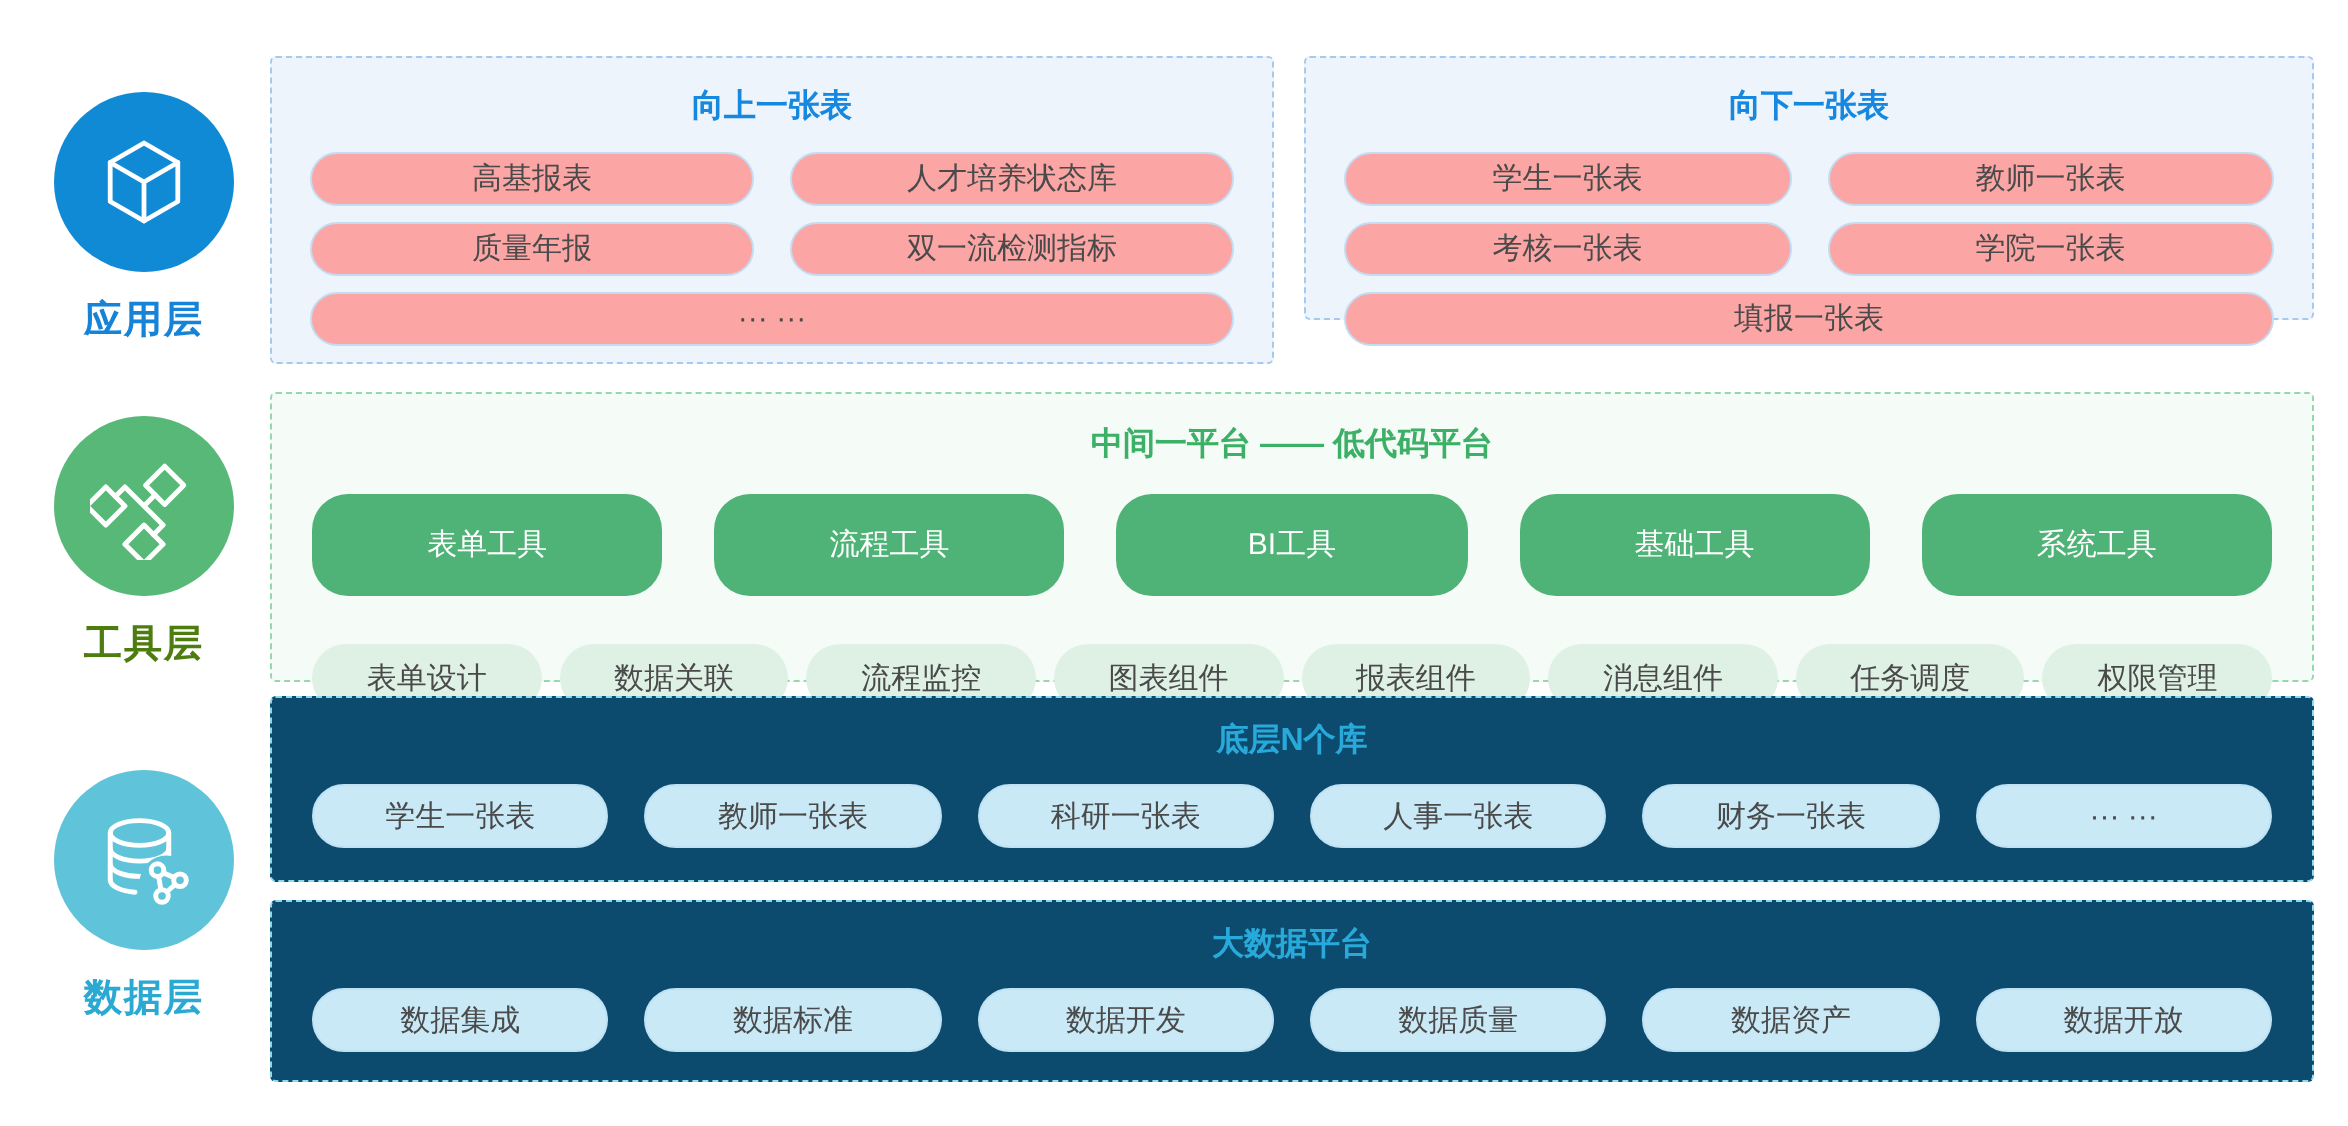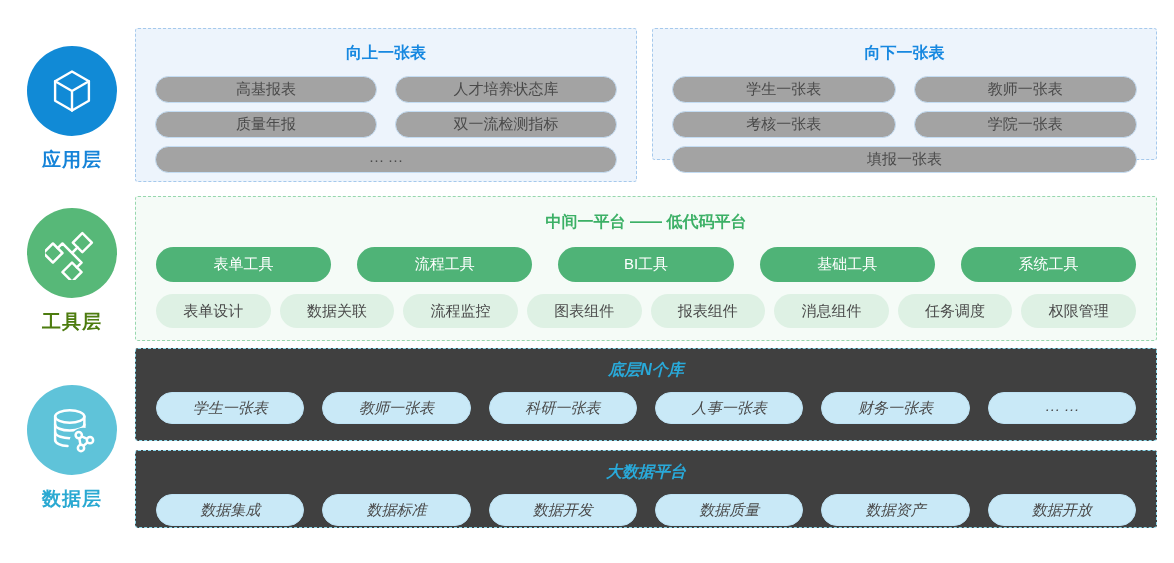--- a/index.html
+++ b/index.html
@@ -16,50 +16,50 @@
   .layer-tool .layer-circle{background:#57b878;}
   .layer-tool .layer-label{color:#4d7c0f;}
   .layer-data{left:22px;top:385px;}
   .layer-data .layer-circle{background:#5fc3d9;}
   .layer-data .layer-label{color:#2aa9d2;}
 
   
   .box{position:absolute;box-sizing:border-box;border-radius:3px;}
   .box-blue{background:#edf4fc;border:1px dashed #a6c9ec;}
   .box-green{background:#f5fbf7;border:1px dashed #97d7ae;}
-  .box-cyan{background:#404040;border:1px dashed #8bd9ec;font-style:italic;}
+  .box-cyan{background:#0c4a6e;border:1px dashed #8bd9ec;}
 
   .box-title{text-align:center;font-size:16px;font-weight:bold;}
   .box-blue .box-title{color:#1788e0;}
   .box-green .box-title{color:#3cb066;}
   .box-cyan .box-title{color:#29a9d9;}
 
   
   #box-up{left:135px;top:28px;width:502px;height:154px;padding:14px 19px 0;}
   #box-down{left:652px;top:28px;width:505px;height:132px;padding:14px 19px 0;}
   .pill-grid{margin-top:12px;display:grid;grid-template-columns:1fr 1fr;gap:8px 18px;}
-  .pill-blue{height:27px;border-radius:14px;background:#a3a3a3;border:1px solid #c3dcf3;
+  .pill-blue{height:27px;border-radius:14px;background:#fca5a5;border:1px solid #c3dcf3;
              display:flex;align-items:center;justify-content:center;
              font-size:15px;color:#4a4a4a;box-sizing:border-box;}
   .pill-wide{grid-column:1 / span 2;}
 
   
   #box-platform{left:135px;top:196px;width:1022px;height:145px;padding:15px 20px 0;}
   .btn-row{margin-top:14px;display:flex;gap:26px;}
-  .btn-green{flex:1;height:35px;border-radius:18px;background:#4fb377;color:#ffffff;
+  .btn-green{flex:1;height:51px;border-radius:18px;background:#4fb377;color:#ffffff;
              display:flex;align-items:center;justify-content:center;font-size:15px;}
   .pill-row{display:flex;}
-  #box-platform .pill-row{margin-top:12px;gap:9px;}
+  #box-platform .pill-row{margin-top:24px;gap:9px;}
   .pill-green{flex:1;height:34px;border-radius:17px;background:#def1e4;
               display:flex;align-items:center;justify-content:center;
               font-size:15px;color:#4a4a4a;}
 
   
   #box-databases{left:135px;top:348px;width:1022px;height:93px;padding:11px 20px 0;}
-  #box-bigdata{left:135px;top:450px;width:1022px;height:78px;padding:11px 20px 0;}
+  #box-bigdata{left:135px;top:450px;width:1022px;height:91px;padding:11px 20px 0;}
   .box-cyan .pill-row{margin-top:11px;gap:18px;}
   .pill-cyan{flex:1;height:32px;border-radius:16px;background:#c9e9f7;border:1px solid #bee2f4;
              display:flex;align-items:center;justify-content:center;
              font-size:15px;color:#4a4a4a;box-sizing:border-box;}
 
   svg{display:block;}
 </style>
 </head>
 <body>
 

